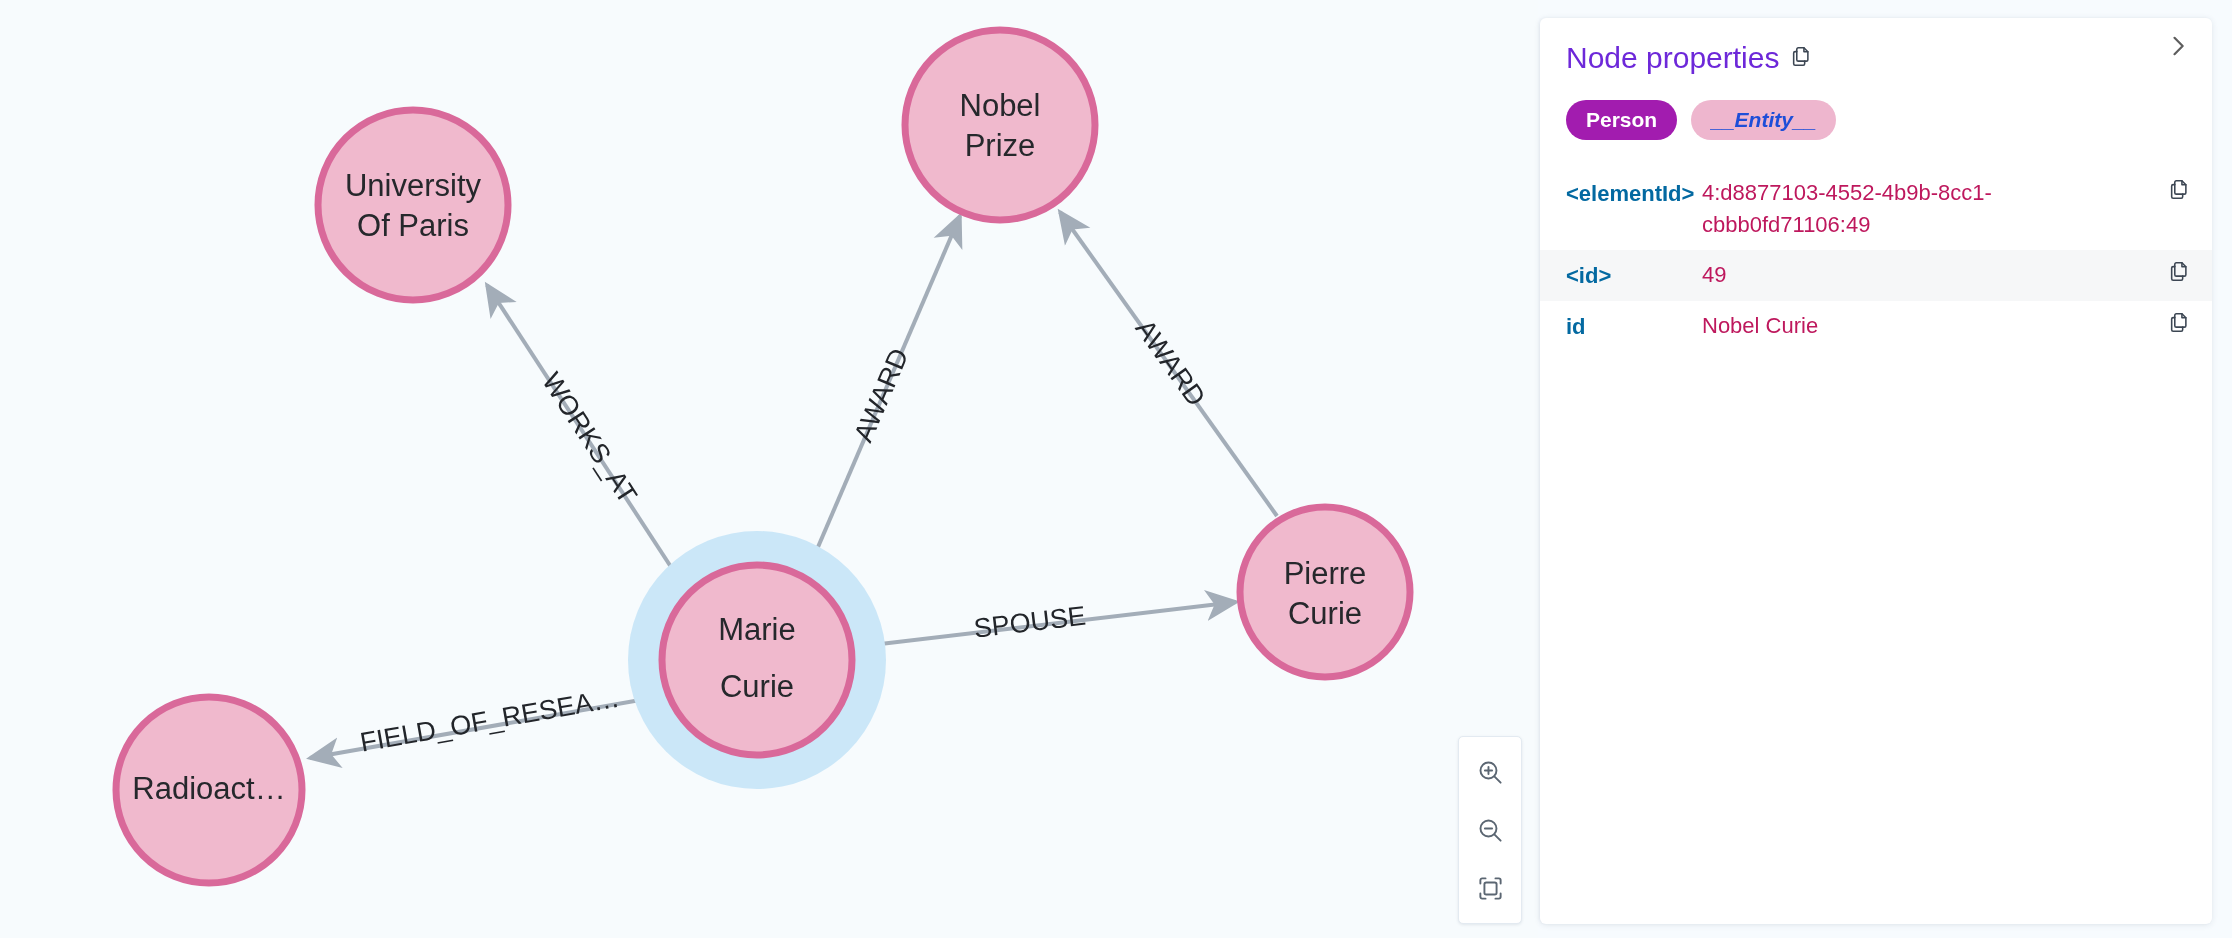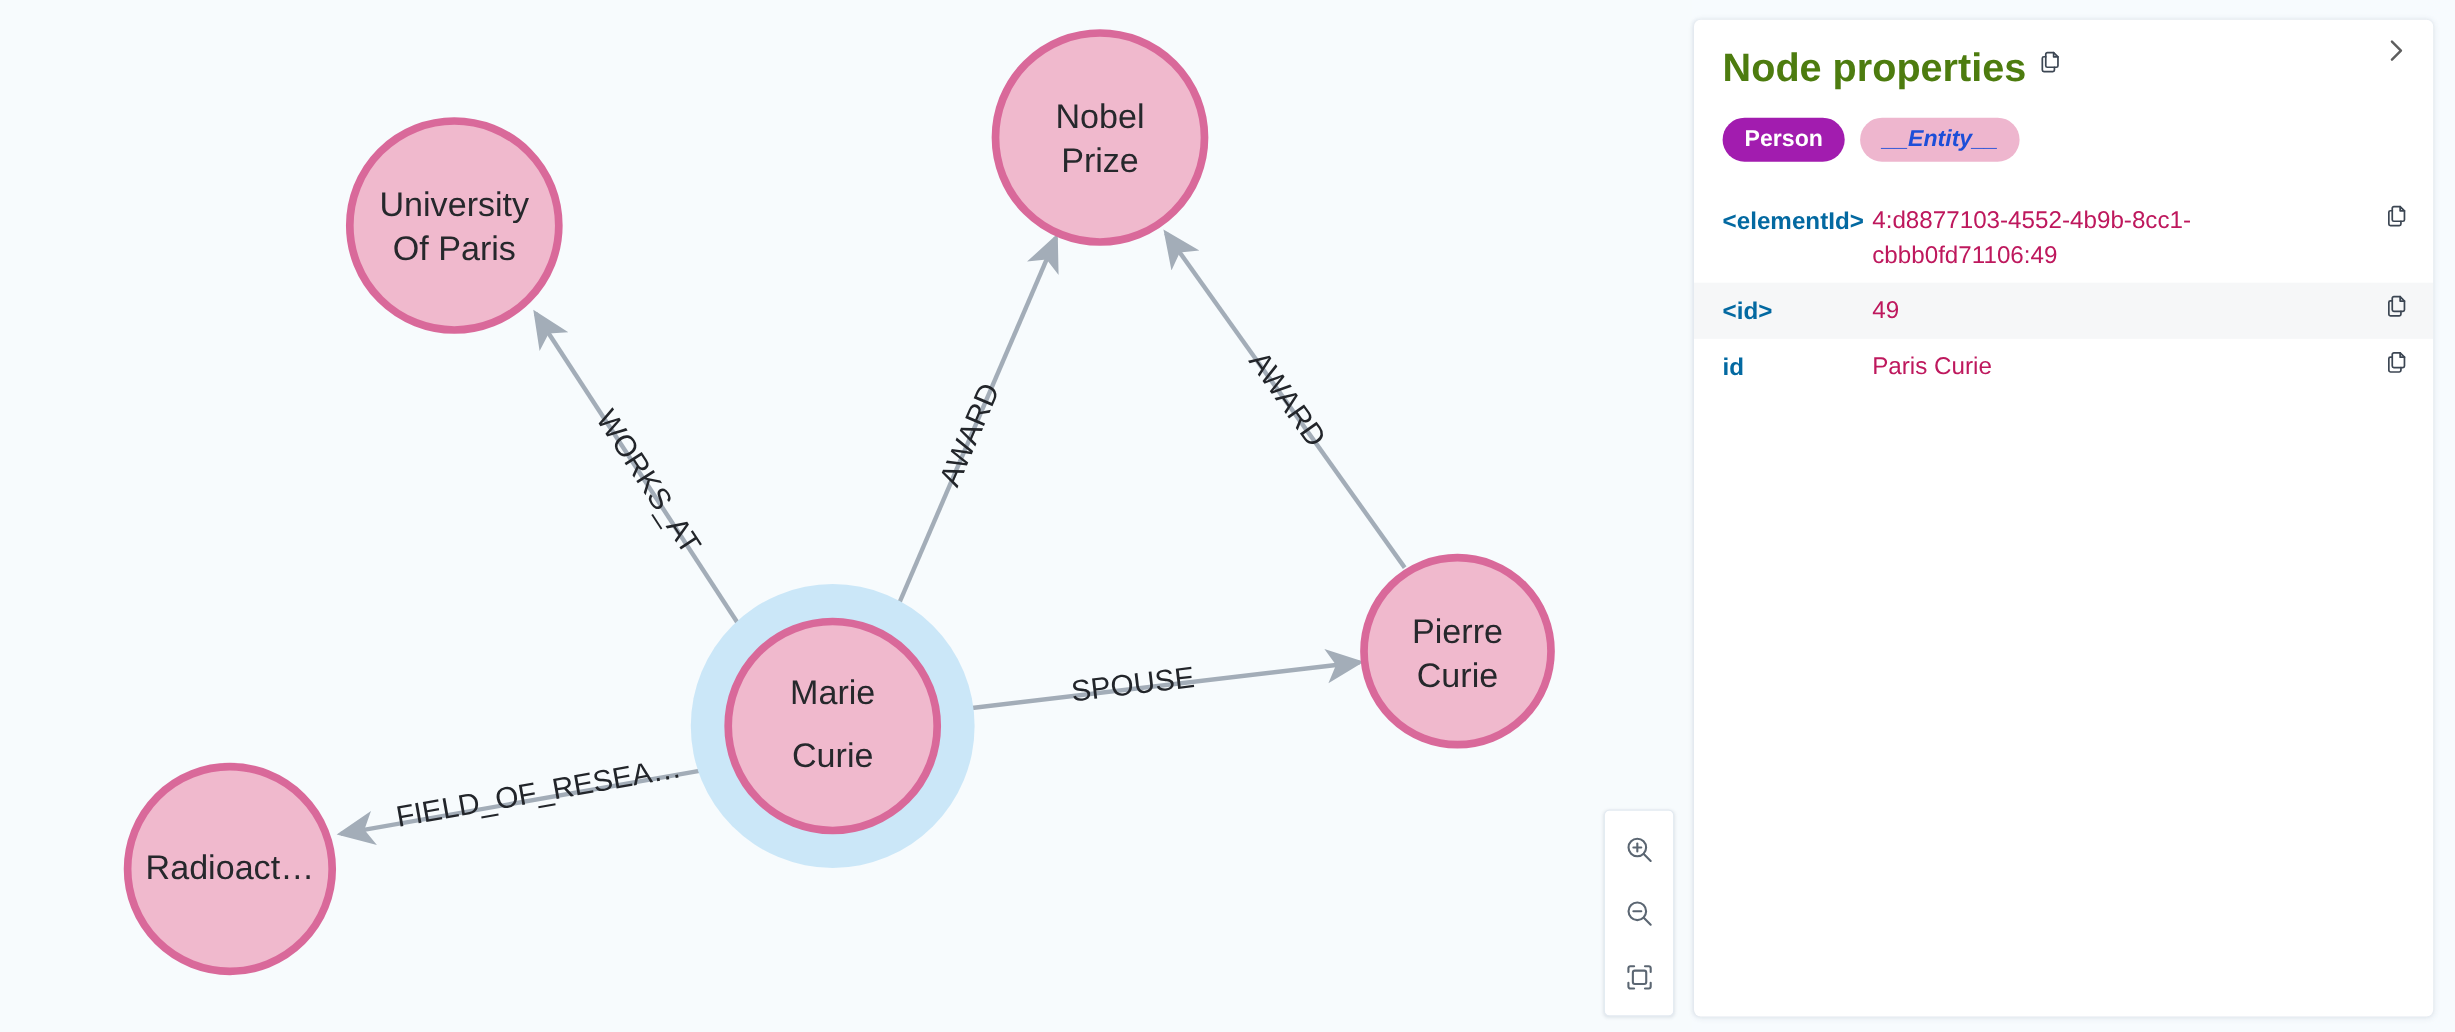--- a/index.html
+++ b/index.html
@@ -85,23 +85,23 @@
     padding: 0;
     overflow: hidden;
   }
   #panel-header {
     display: flex;
     align-items: flex-start;
     padding: 22px 26px 0 26px;
     position: relative;
   }
   #panel-title {
-    font-size: 36px;
-    color: #4d7c0f;
-    font-weight: 700;
+    font-size: 30px;
+    color: #6d28d9;
+    font-weight: 400;
     line-height: 1.2;
     margin: 0;
     white-space: nowrap;
   }
   #panel-title-copy {
     margin-left: 11px;
     display: inline-flex;
     align-items: center;
     cursor: pointer;
     position: relative;
@@ -320,21 +320,21 @@
           <svg width="22" height="22" viewBox="0 0 24 24" fill="none" stroke="#3c4653" stroke-width="1.7" stroke-linejoin="round" stroke-linecap="round">
             <path d="M9 3 H15.2 L19.5 7.3 V16 A1.6 1.6 0 0 1 17.9 17.6 H9 A1.6 1.6 0 0 1 7.4 16 V4.6 A1.6 1.6 0 0 1 9 3 Z"></path>
             <path d="M15.2 3 V7.3 H19.5"></path>
             <path d="M7.4 7.2 H5.6 A1.6 1.6 0 0 0 4 8.8 V20.4 A1.6 1.6 0 0 0 5.6 22 H14.4 A1.6 1.6 0 0 0 16 20.4 V17.6"></path>
           </svg>
         </span>
       </div>
 
       <div class="prop-row">
         <div class="prop-key">id</div>
-        <div class="prop-val">Paris Curie</div>
+        <div class="prop-val">Nobel Curie</div>
         <span class="prop-copy" title="Copy value">
           <svg width="22" height="22" viewBox="0 0 24 24" fill="none" stroke="#3c4653" stroke-width="1.7" stroke-linejoin="round" stroke-linecap="round">
             <path d="M9 3 H15.2 L19.5 7.3 V16 A1.6 1.6 0 0 1 17.9 17.6 H9 A1.6 1.6 0 0 1 7.4 16 V4.6 A1.6 1.6 0 0 1 9 3 Z"></path>
             <path d="M15.2 3 V7.3 H19.5"></path>
             <path d="M7.4 7.2 H5.6 A1.6 1.6 0 0 0 4 8.8 V20.4 A1.6 1.6 0 0 0 5.6 22 H14.4 A1.6 1.6 0 0 0 16 20.4 V17.6"></path>
           </svg>
         </span>
       </div>
 
     </div>

